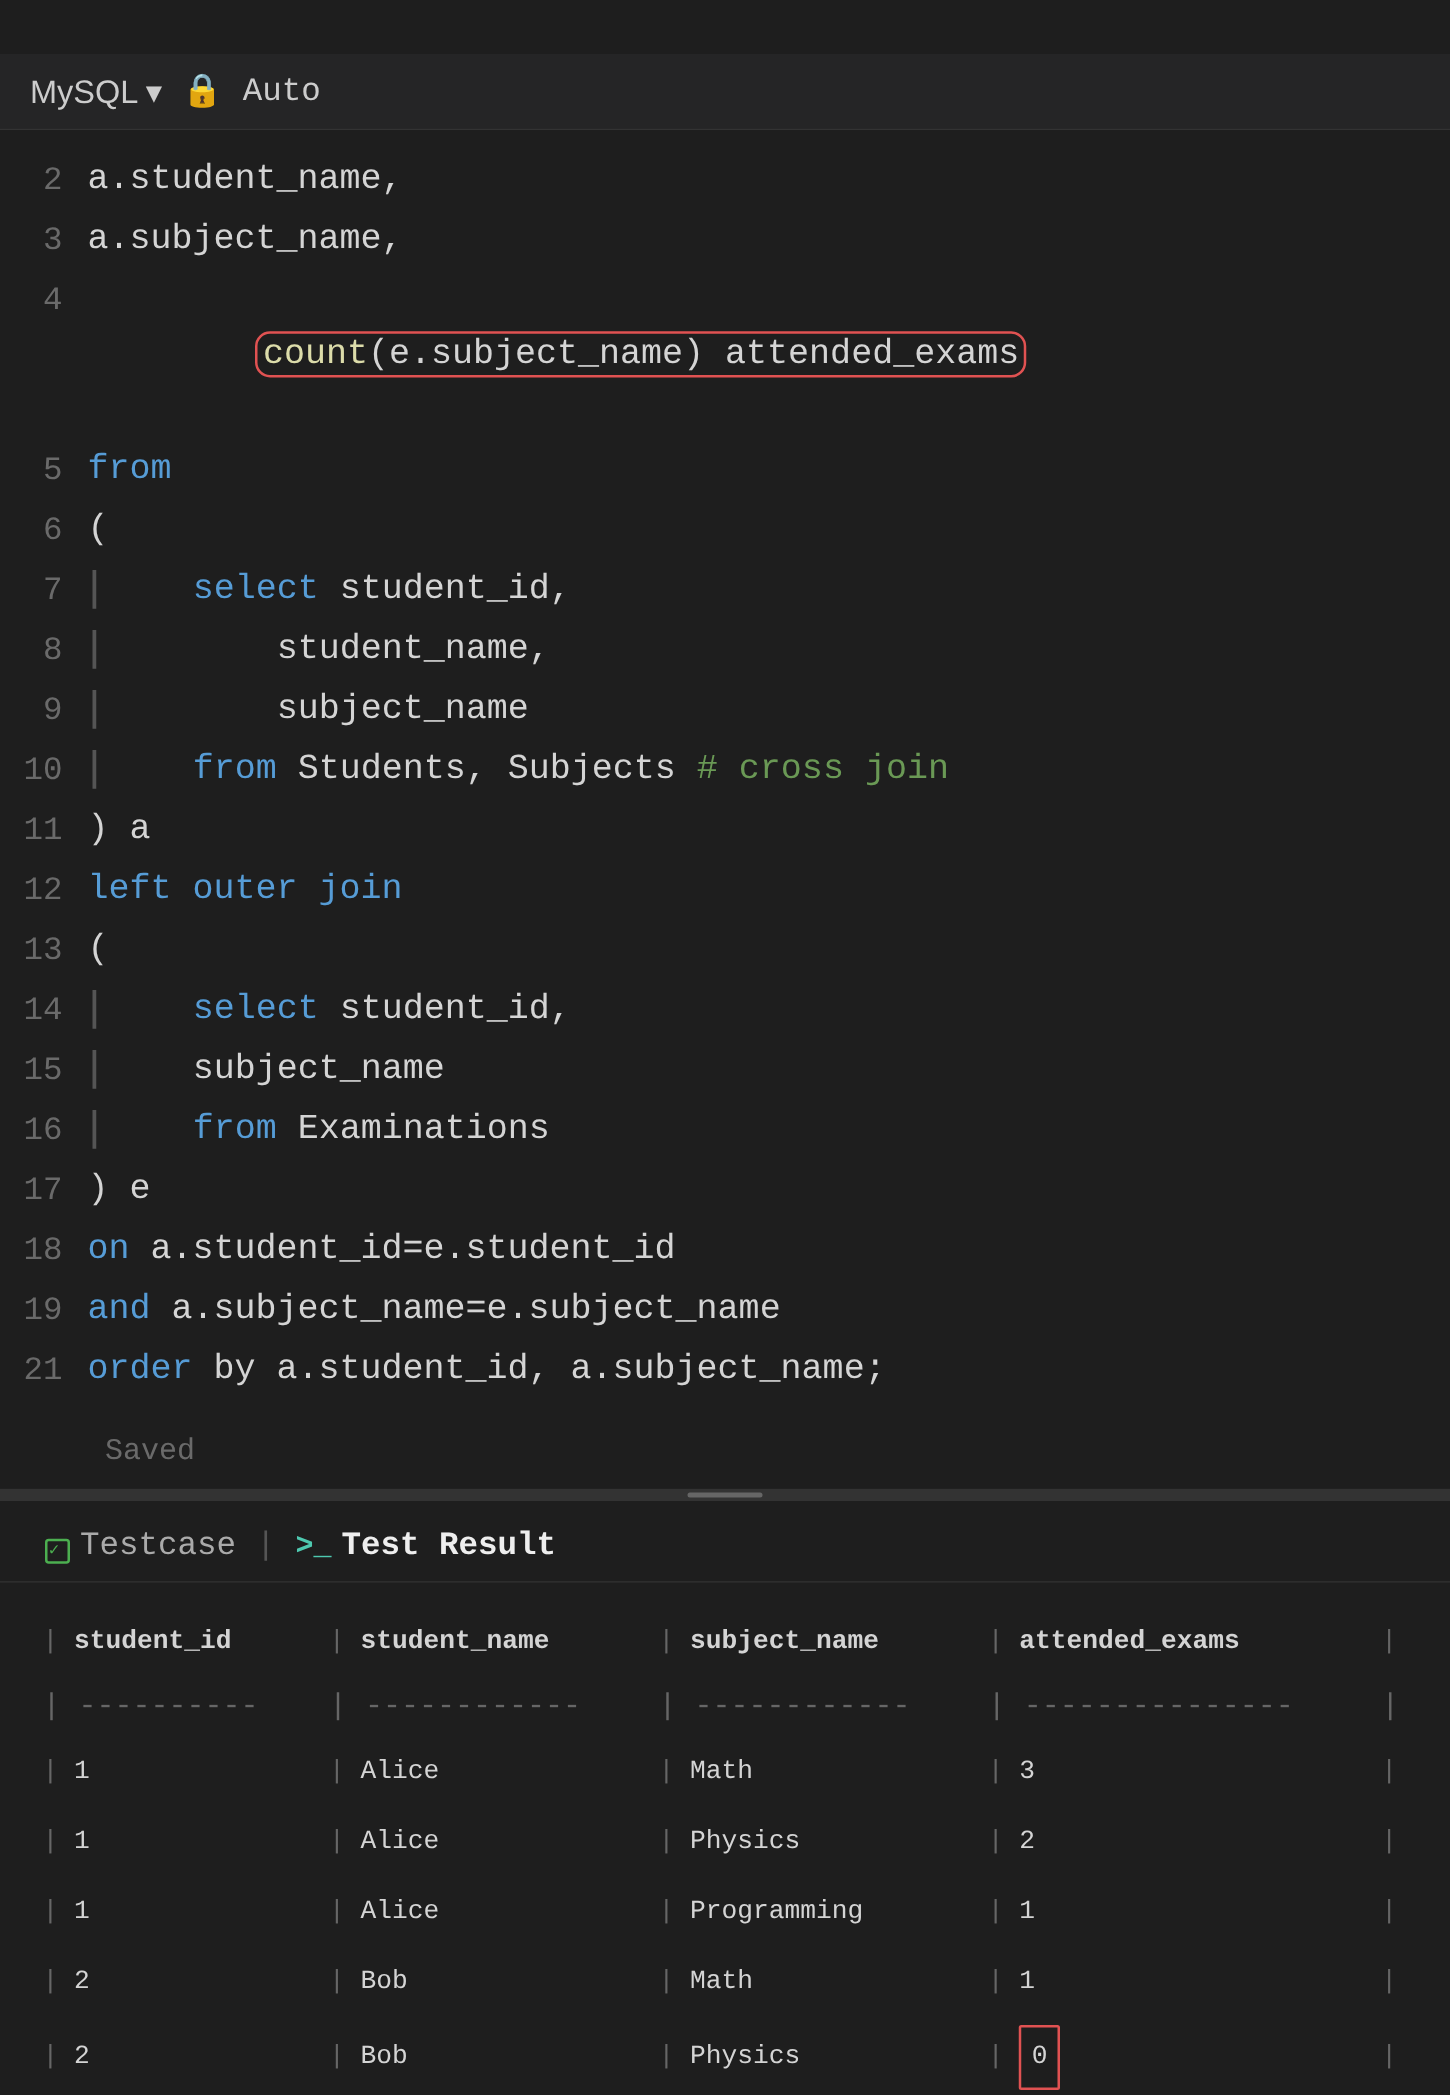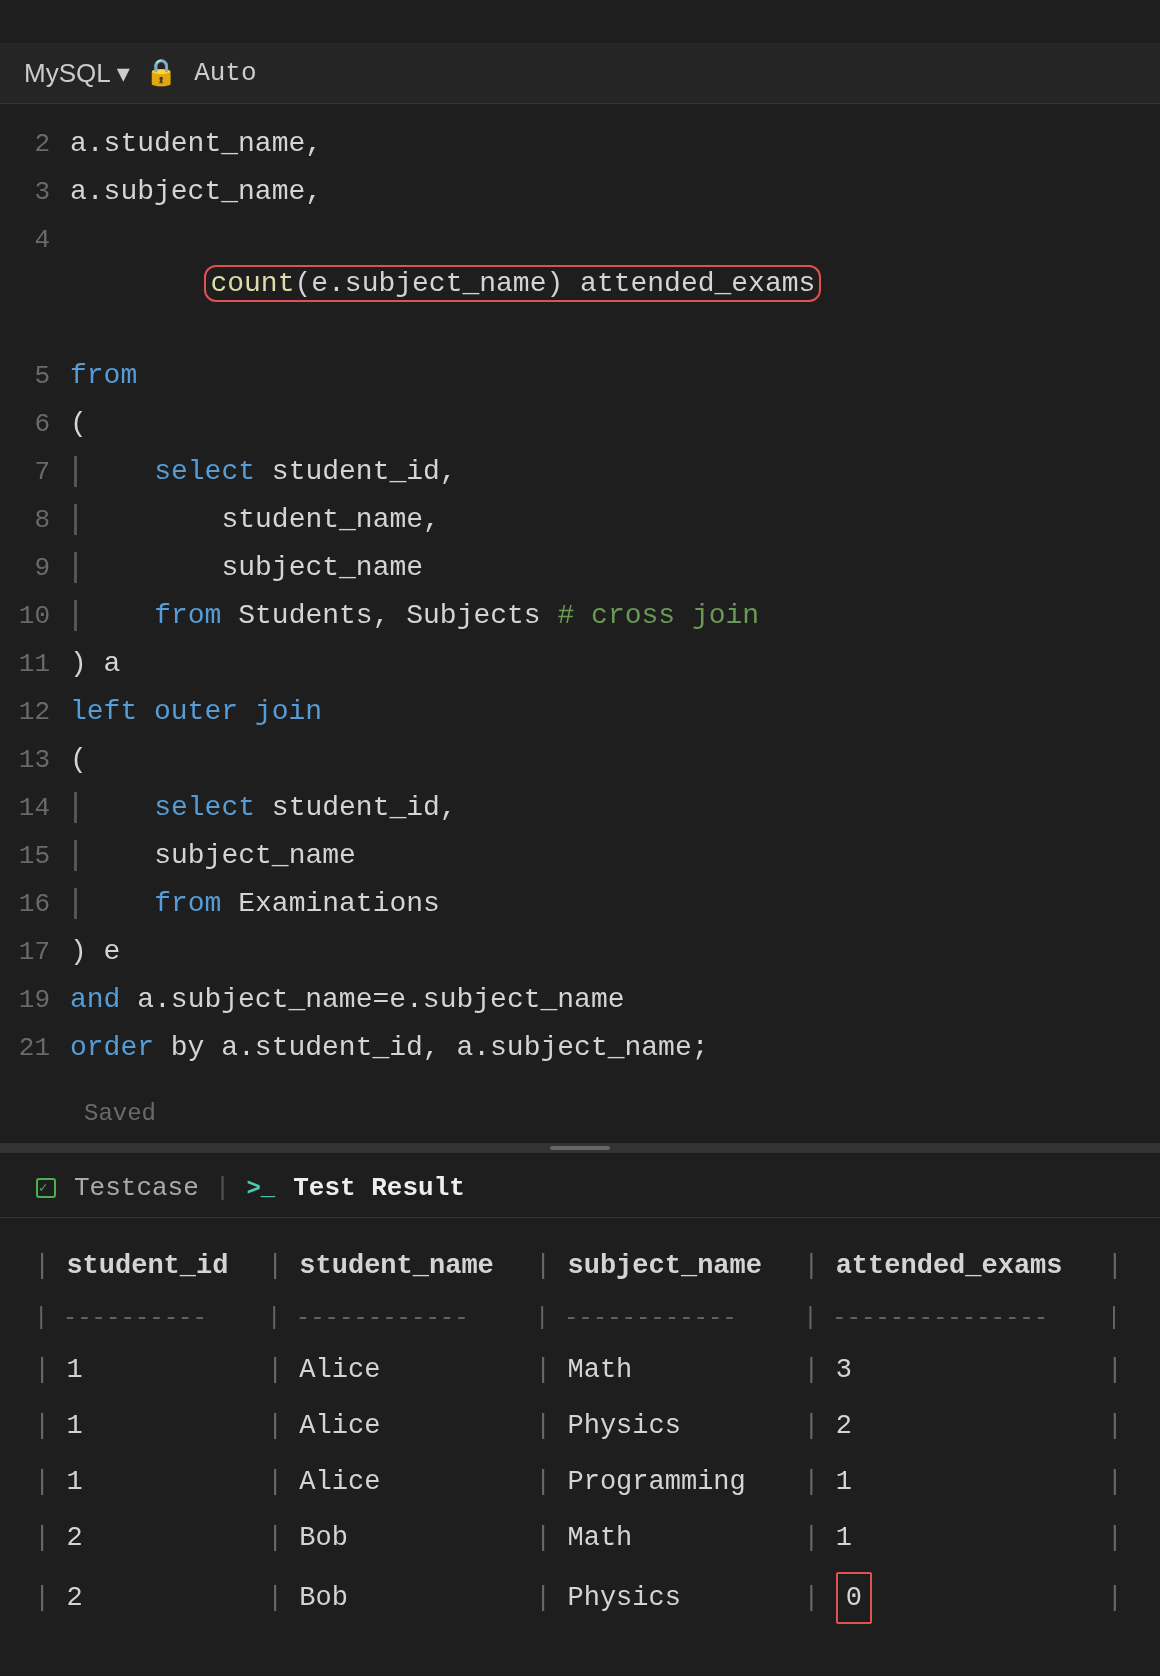--- a/index.html
+++ b/index.html
@@ -128,22 +128,22 @@
       display: flex;
       align-items: center;
       gap: 0;
       padding: 16px 24px 10px 24px;
       border-bottom: 1px solid #333;
       font-size: 26px;
     }
 
     .tab-item {
       display: flex;
-      align-items: center;
-      gap: 18px;
+      align-items: flex-end;
+      gap: 8px;
       color: #aaa;
       padding: 4px 12px;
       cursor: pointer;
     }
 
     .tab-separator {
       color: #555;
       padding: 0 4px;
       font-size: 26px;
     }
@@ -186,21 +186,21 @@
 
     .result-table {
       width: 100%;
       border-collapse: collapse;
     }
 
     .result-table td {
       padding: 6px 10px;
       white-space: nowrap;
       line-height: 44px;
-      font-size: 27px;
+      font-size: 21px;
       color: #d4d4d4;
     }
 
     .pipe { color: #666; }
 
     .cell-highlight {
       border: 2px solid #e05252;
       padding: 2px 8px;
       border-radius: 2px;
       display: inline-block;
@@ -303,20 +303,24 @@
     <div class="code-line">
       <span class="line-num">16</span>
       <span class="line-content"><span class="line-bar"><span class="kw-blue">    from</span><span class="kw-white"> Examinations</span></span></span>
     </div>
 
     <div class="code-line">
       <span class="line-num">17</span>
       <span class="line-content kw-white">) e</span>
     </div>
 
+    <div class="code-line">
+      <span class="line-num">18</span>
+      <span class="line-content"><span class="kw-blue">on</span><span class="kw-white"> a.student_id=e.student_id</span></span>
+    </div>
 
     <div class="code-line">
       <span class="line-num">19</span>
       <span class="line-content"><span class="kw-blue">and</span><span class="kw-white"> a.subject_name=e.subject_name</span></span>
     </div>
 
 
     <div class="code-line">
       <span class="line-num">21</span>
       <span class="line-content"><span class="kw-blue">order</span><span class="kw-white"> by a.student_id, a.subject_name;</span></span>

